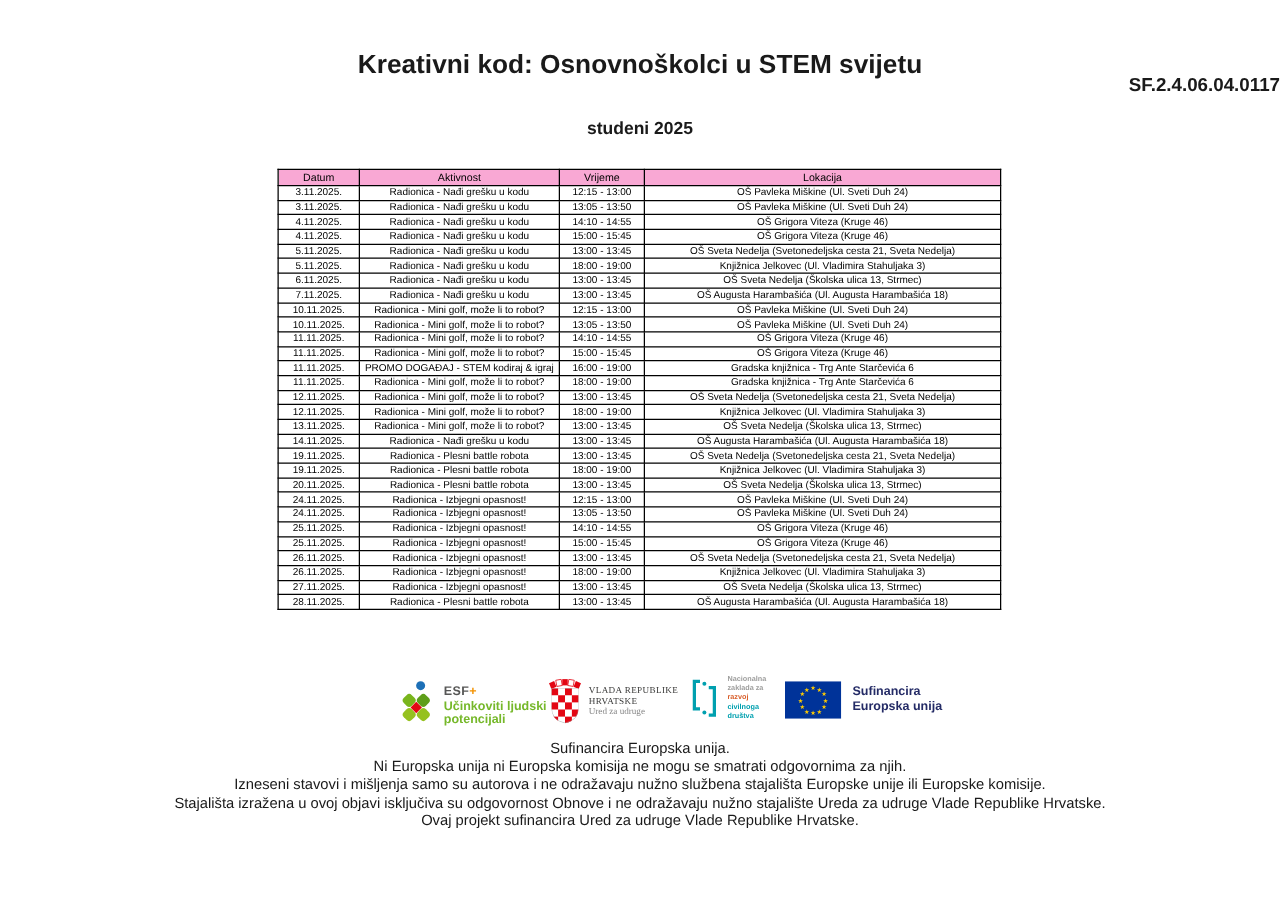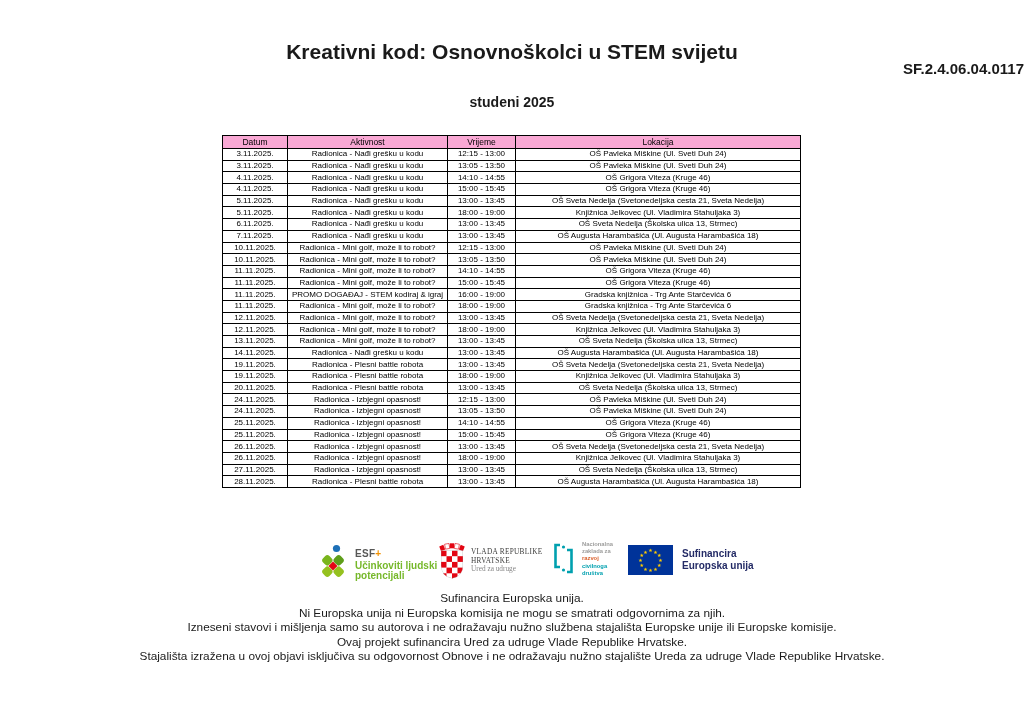--- a/index.html
+++ b/index.html
@@ -388,17 +388,17 @@
         <div>Sufinancira</div>
         <div>Europska unija</div>
       </div>
     </div>
   </div>
 
   <div class="footer">
       <div>Sufinancira Europska unija.</div>
       <div>Ni Europska unija ni Europska komisija ne mogu se smatrati odgovornima za njih.</div>
       <div>Izneseni stavovi i mišljenja samo su autorova i ne odražavaju nužno službena stajališta Europske unije ili Europske komisije.</div>
+      <div>Stajališta izražena u ovoj objavi isključiva su odgovornost Obnove i ne odražavaju nužno stajalište Ureda za udruge Vlade Republike Hrvatske.</div>
       <div>Ovaj projekt sufinancira Ured za udruge Vlade Republike Hrvatske.</div>
-      <div>Stajališta izražena u ovoj objavi isključiva su odgovornost Obnove i ne odražavaju nužno stajalište Ureda za udruge Vlade Republike Hrvatske.</div>
     </div>
 
 </div>
 
 </body></html>

